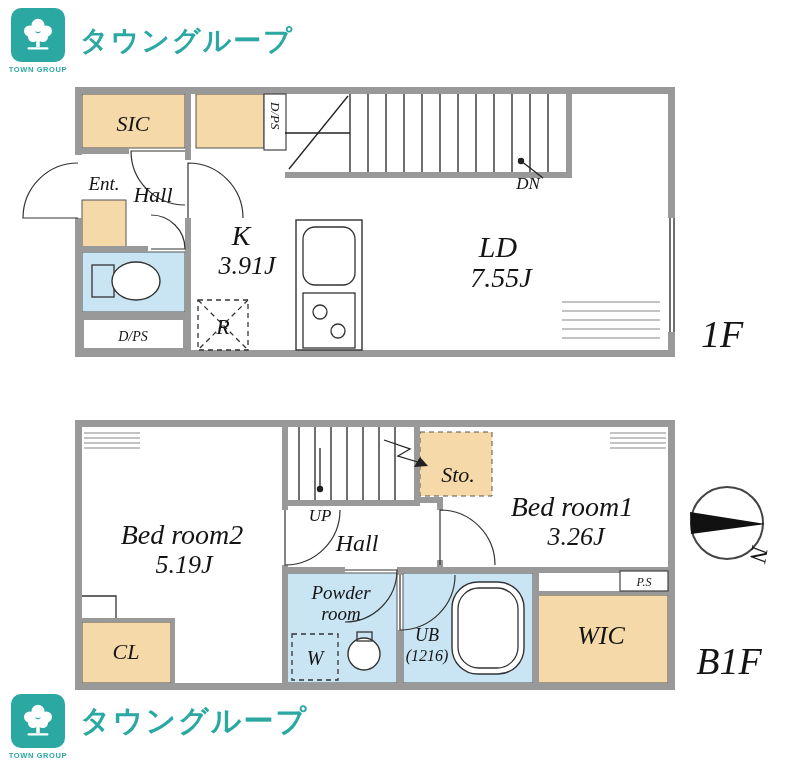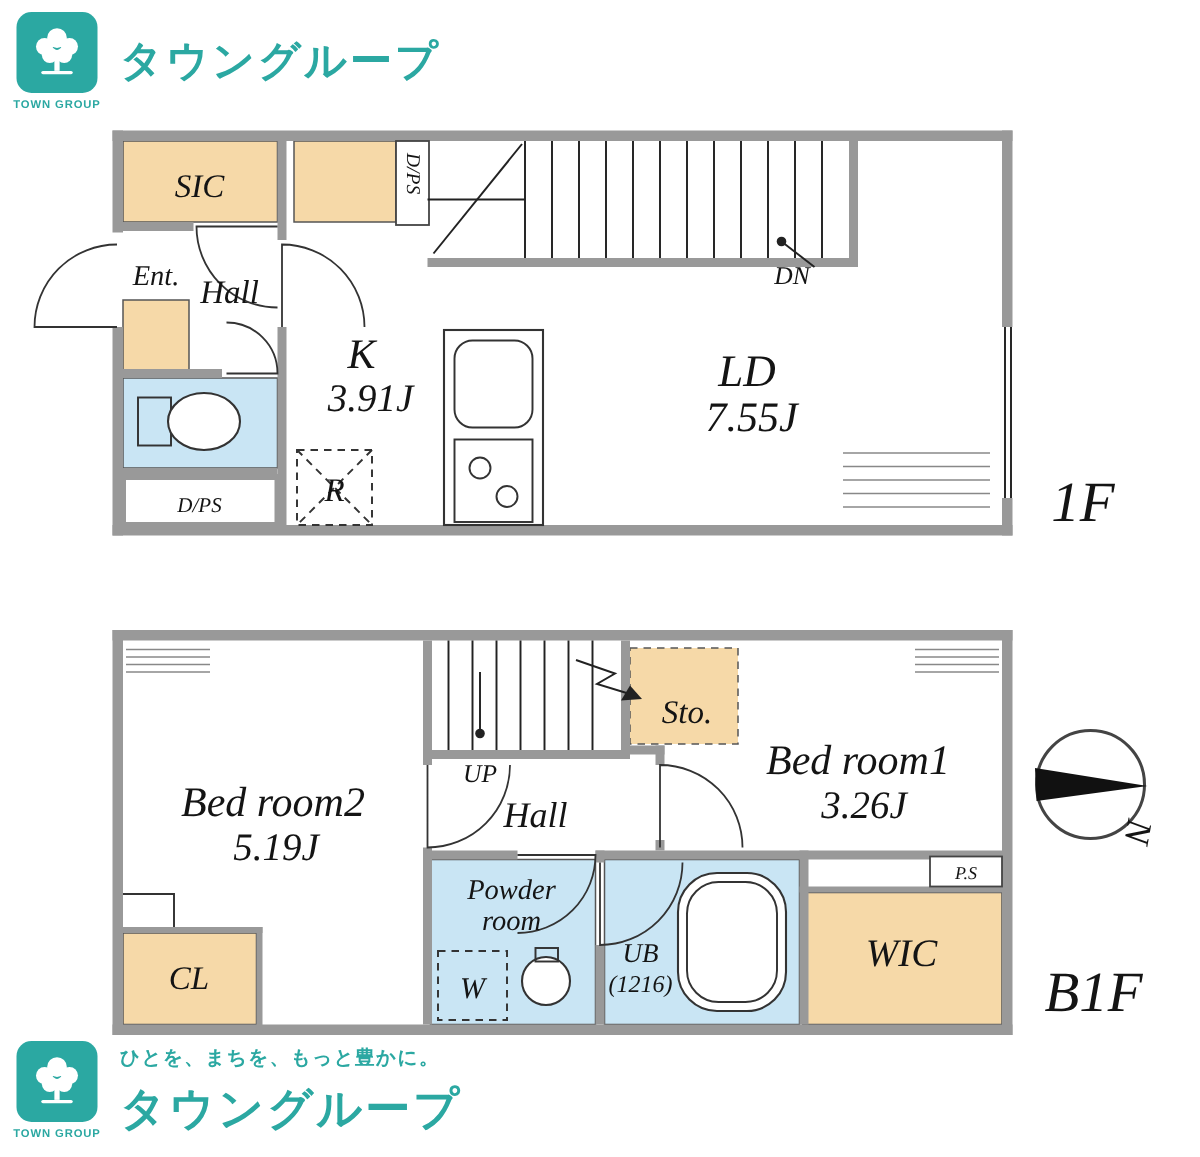--- a/index.html
+++ b/index.html
@@ -291,18 +291,17 @@
             <circle cx="18.5" cy="26" r="6"></circle>
             <circle cx="29.5" cy="26" r="6"></circle>
             <rect x="22" y="22" width="4" height="16"></rect>
             <rect x="12" y="38" width="24" height="2.6" rx="1.3"></rect>
           </g>
         </svg>
       </div>
       <span class="logo-caption">TOWN GROUP</span>
     </div>
     <div class="bottom-text">
-      <span class="tagline">ひとを、まちを、もっと豊かに。</span>
       <span class="brand-jp-bottom">タウングループ</span>
     </div>
   </footer>
 
 </div>
 
 </body></html>

